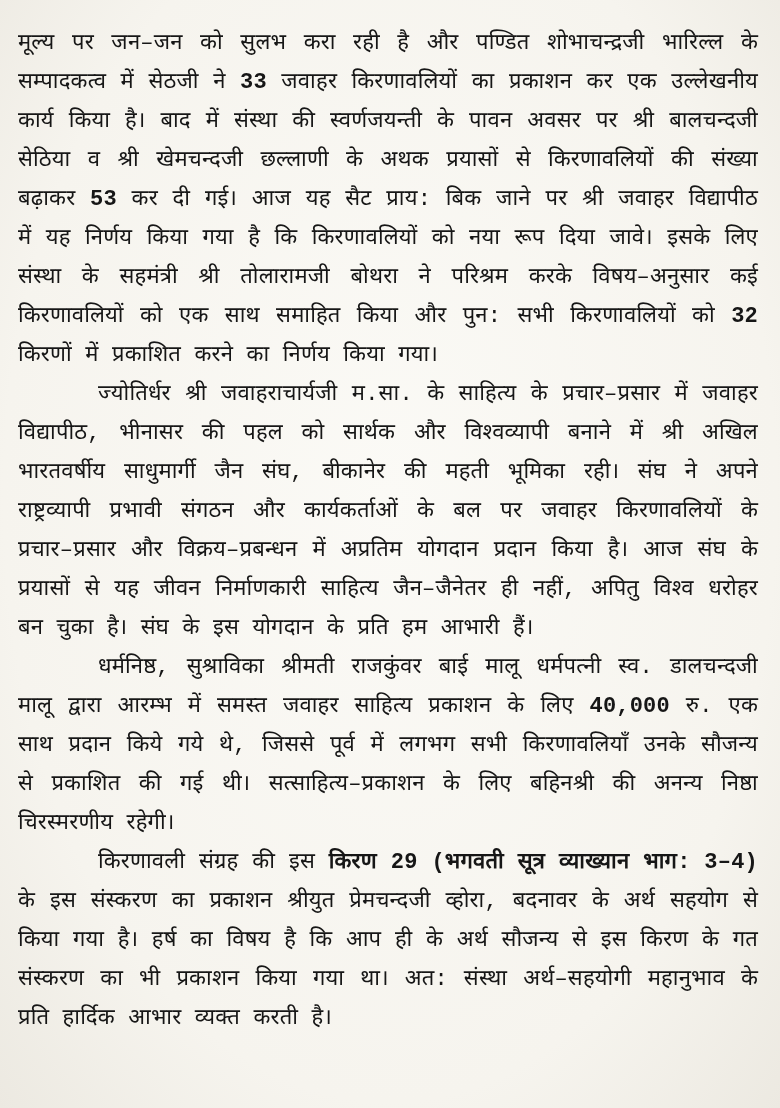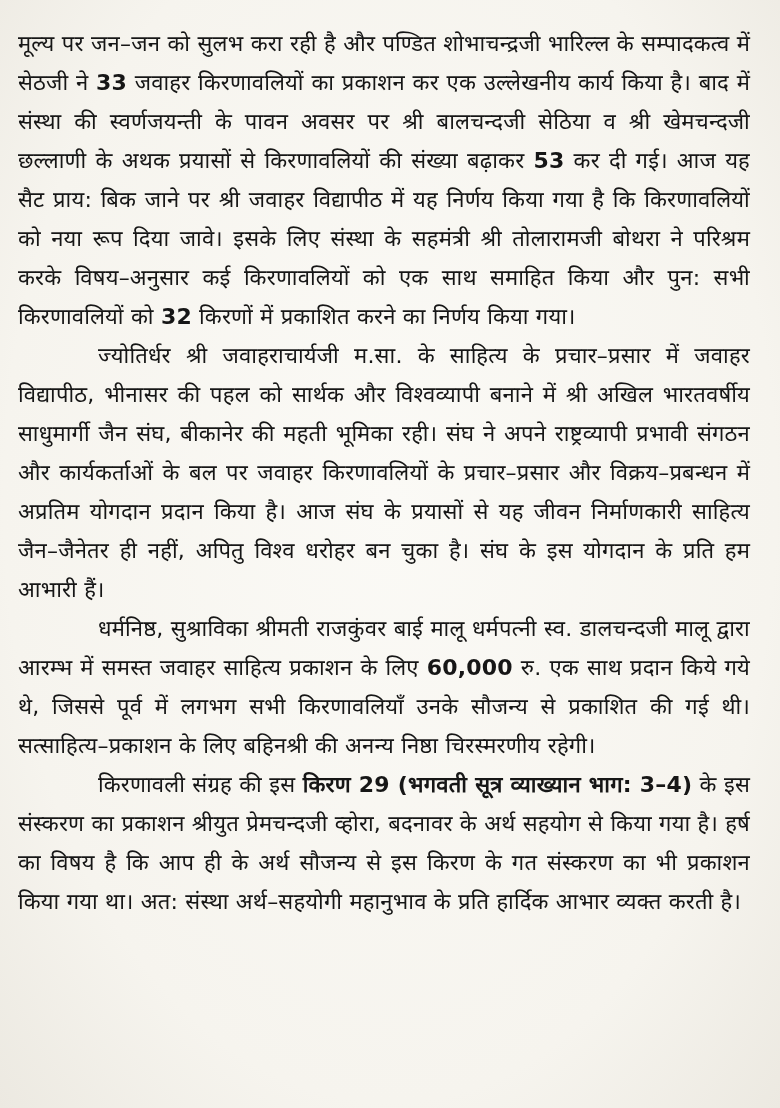--- a/index.html
+++ b/index.html
@@ -14,40 +14,41 @@
     height: 1108px;
     margin: 0 auto;
     background:
       radial-gradient(ellipse at 50% 45%, #fbfaf6 0%, #f6f4ee 70%, #ece9e1 100%);
     box-sizing: border-box;
     overflow: hidden;
     box-shadow: 0 0 6px rgba(0,0,0,0.25);
   }
   .doc {
     box-sizing: border-box;
-    padding: 24px 30px 0 18px;
+    padding: 24px 22px 0 18px;
     color: #161616;
     font-size: 22px;
     line-height: 39px;
     text-align: justify;
     letter-spacing: 0.2px;
+    font-family: Liberation Mono, monospace;
   }
   .para {
     margin: 0;
   }
   .para.indent {
     text-indent: 80px;
   }
   .para strong {
     font-weight: 700;
   }
 </style>
 </head>
 <body>
 
 <div class="page">
   <div class="doc" style="color: rgb(22, 22, 22);">
       <p class="para"><span>मूल्य पर जन–जन को सुलभ करा रही है और पण्डित शोभाचन्द्रजी भारिल्ल के सम्पादकत्व में सेठजी ने </span><strong>33</strong><span> जवाहर किरणावलियों का प्रकाशन कर एक उल्लेखनीय कार्य किया है। बाद में संस्था की स्वर्णजयन्ती के पावन अवसर पर श्री बालचन्दजी सेठिया व श्री खेमचन्दजी छल्लाणी के अथक प्रयासों से किरणावलियों की संख्या बढ़ाकर </span><strong>53</strong><span> कर दी गई। आज यह सैट प्राय: बिक जाने पर श्री जवाहर विद्यापीठ में यह निर्णय किया गया है कि किरणावलियों को नया रूप दिया जावे। इसके लिए संस्था के सहमंत्री श्री तोलारामजी बोथरा ने परिश्रम करके विषय–अनुसार कई किरणावलियों को एक साथ समाहित किया और पुन: सभी किरणावलियों को </span><strong>32</strong><span> किरणों में प्रकाशित करने का निर्णय किया गया।</span></p>
       <p class="para indent"><span>ज्योतिर्धर श्री जवाहराचार्यजी म.सा. के साहित्य के प्रचार–प्रसार में जवाहर विद्यापीठ, भीनासर की पहल को सार्थक और विश्वव्यापी बनाने में श्री अखिल भारतवर्षीय साधुमार्गी जैन संघ, बीकानेर की महती भूमिका रही। संघ ने अपने राष्ट्रव्यापी प्रभावी संगठन और कार्यकर्ताओं के बल पर जवाहर किरणावलियों के प्रचार–प्रसार और विक्रय–प्रबन्धन में अप्रतिम योगदान प्रदान किया है। आज संघ के प्रयासों से यह जीवन निर्माणकारी साहित्य जैन–जैनेतर ही नहीं, अपितु विश्व धरोहर बन चुका है। संघ के इस योगदान के प्रति हम आभारी हैं।</span></p>
-      <p class="para indent"><span>धर्मनिष्ठ, सुश्राविका श्रीमती राजकुंवर बाई मालू धर्मपत्नी स्व. डालचन्दजी मालू द्वारा आरम्भ में समस्त जवाहर साहित्य प्रकाशन के लिए </span><strong>60,000</strong><span> रु. एक साथ प्रदान किये गये थे, जिससे पूर्व में लगभग सभी किरणावलियाँ उनके सौजन्य से प्रकाशित की गई थी। सत्साहित्य–प्रकाशन के लिए बहिनश्री की अनन्य निष्ठा चिरस्मरणीय रहेगी।</span></p>
+      <p class="para indent"><span>धर्मनिष्ठ, सुश्राविका श्रीमती राजकुंवर बाई मालू धर्मपत्नी स्व. डालचन्दजी मालू द्वारा आरम्भ में समस्त जवाहर साहित्य प्रकाशन के लिए </span><strong>40,000</strong><span> रु. एक साथ प्रदान किये गये थे, जिससे पूर्व में लगभग सभी किरणावलियाँ उनके सौजन्य से प्रकाशित की गई थी। सत्साहित्य–प्रकाशन के लिए बहिनश्री की अनन्य निष्ठा चिरस्मरणीय रहेगी।</span></p>
       <p class="para indent"><span>किरणावली संग्रह की इस </span><strong>किरण 29 (भगवती सूत्र व्याख्यान भाग: 3–4)</strong><span> के इस संस्करण का प्रकाशन श्रीयुत प्रेमचन्दजी व्होरा, बदनावर के अर्थ सहयोग से किया गया है। हर्ष का विषय है कि आप ही के अर्थ सौजन्य से इस किरण के गत संस्करण का भी प्रकाशन किया गया था। अत: संस्था अर्थ–सहयोगी महानुभाव के प्रति हार्दिक आभार व्यक्त करती है।</span></p>
     </div>
 </div>
 
 </body></html>

